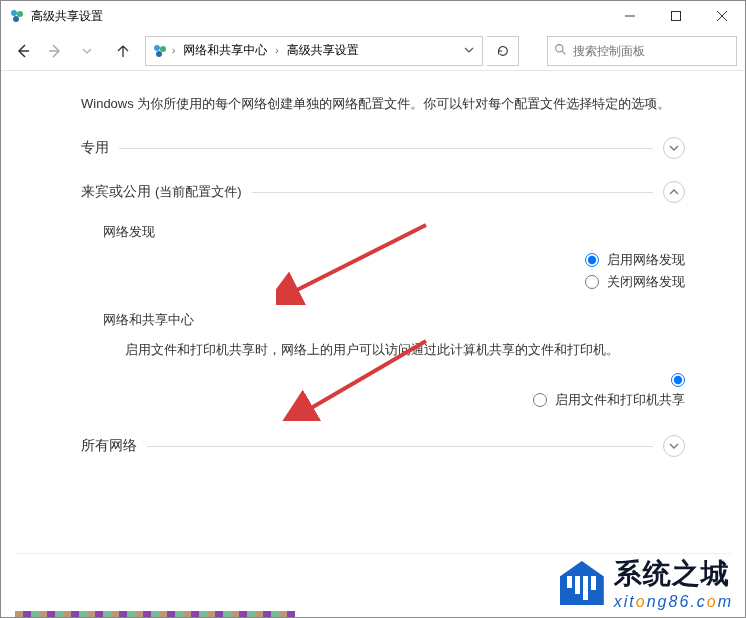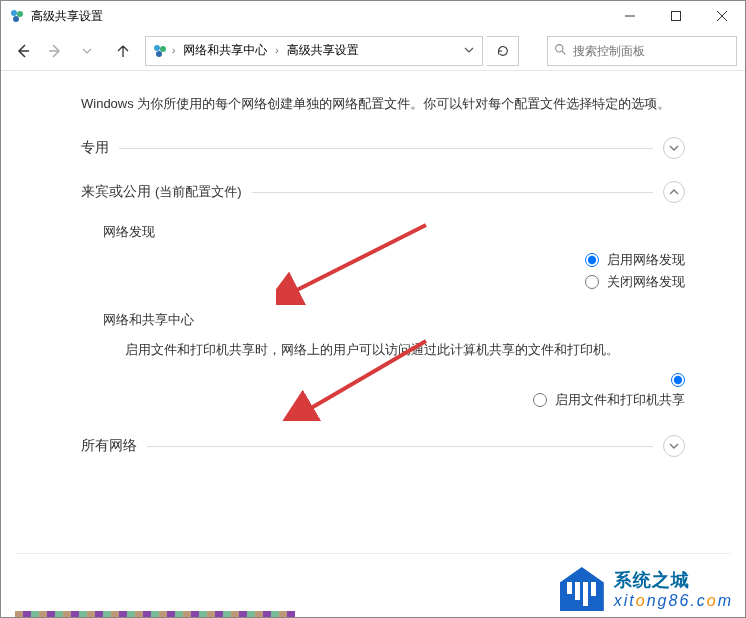--- a/index.html
+++ b/index.html
@@ -158,21 +158,21 @@
     .wm-icon {
       width: 44px; height: 44px;
       background: #1662c6;
       position: relative;
       clip-path: polygon(0 100%, 0 35%, 50% 0, 100% 35%, 100% 100%);
       display: flex; align-items: flex-end; justify-content: center;
     }
     .wm-bars { display:flex; gap:3px; padding-bottom:5px;}
     .wm-bar { width:5px; background:#fff; }
     .wm-text { display:flex; flex-direction:column; }
-    .wm-title { color:#0369a1; font-size:18px; font-weight:700; letter-spacing:1px; }
+    .wm-title { color:#0f172a; font-size:28px; font-weight:700; letter-spacing:1px; }
     .wm-sub { color:#1662c6; font-size:16px; letter-spacing:2px;font-style:italic; }
     .wm-sub .dot-o { color:#f08c00; }
 
     .bottom-strip {
       position: absolute;
       left: 14px; bottom: 0;
       width: 280px; height: 6px;
       background: repeating-linear-gradient(90deg,#b97, #b97 8px,#84a 8px,#84a 16px,#7b9 16px,#7b9 24px);
     }
     .bottom-bar {

